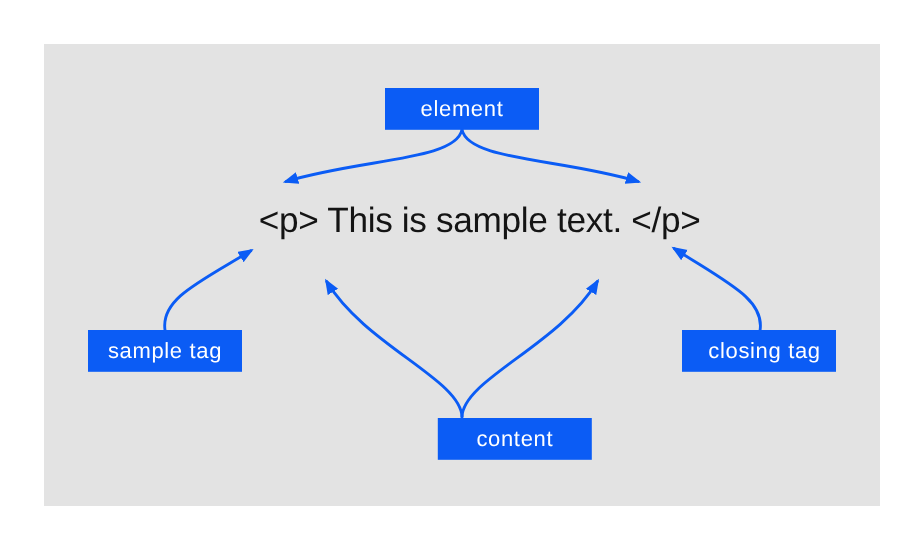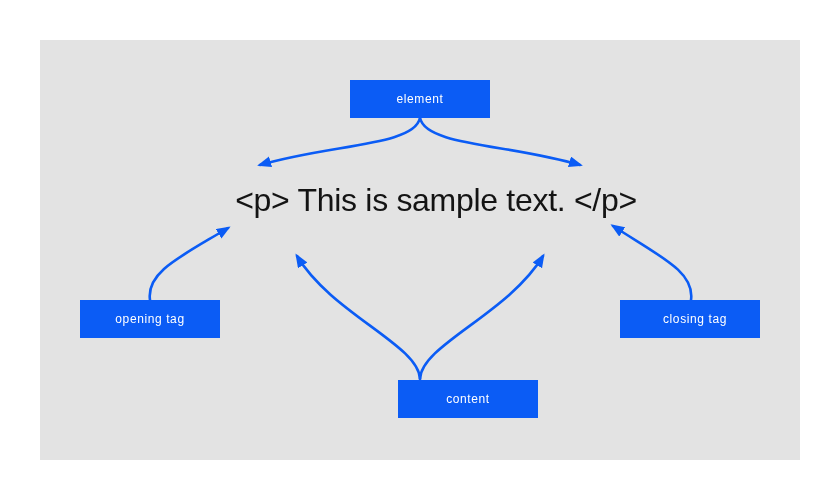--- a/index.html
+++ b/index.html
@@ -43,21 +43,21 @@
   }
   .label-box {
     position: absolute;
     width: 140px;
     height: 38px;
     background: var(--accent);
     color: var(--label_text);
     display: flex;
     align-items: center;
     justify-content: center;
-    font-size: 12px;
+    font-size: 20px;
     letter-spacing: 0.6px;
   }
   .box-element    { left: 350px; top: 80px;  }
   .box-opening    { left: 80px;  top: 300px; }
   .box-closing    { left: 620px; top: 300px; padding-left: 10px; }
   .box-content    { left: 350px; top: 380px; margin-left: 48px; }
   .code-line {
     position: absolute;
     left: 0;
     top: 182px;
@@ -91,21 +91,21 @@
     <path class="shaft" d="M 420 379 C 421 345, 508 314, 543 256" marker-end="url(#ah)"></path>
   </svg>
 
   <div class="code-line">&lt;p&gt; This is sample text. &lt;/p&gt;</div>
 
   <div class="label-box box-element">
     <span>element</span>
   </div>
 
   <div class="label-box box-opening">
-    <span>opening tag</span>
+    <span>sample tag</span>
   </div>
 
   <div class="label-box box-closing">
     <span>closing tag</span>
   </div>
 
   <div class="label-box box-content">
     <span>content</span>
   </div>
 

